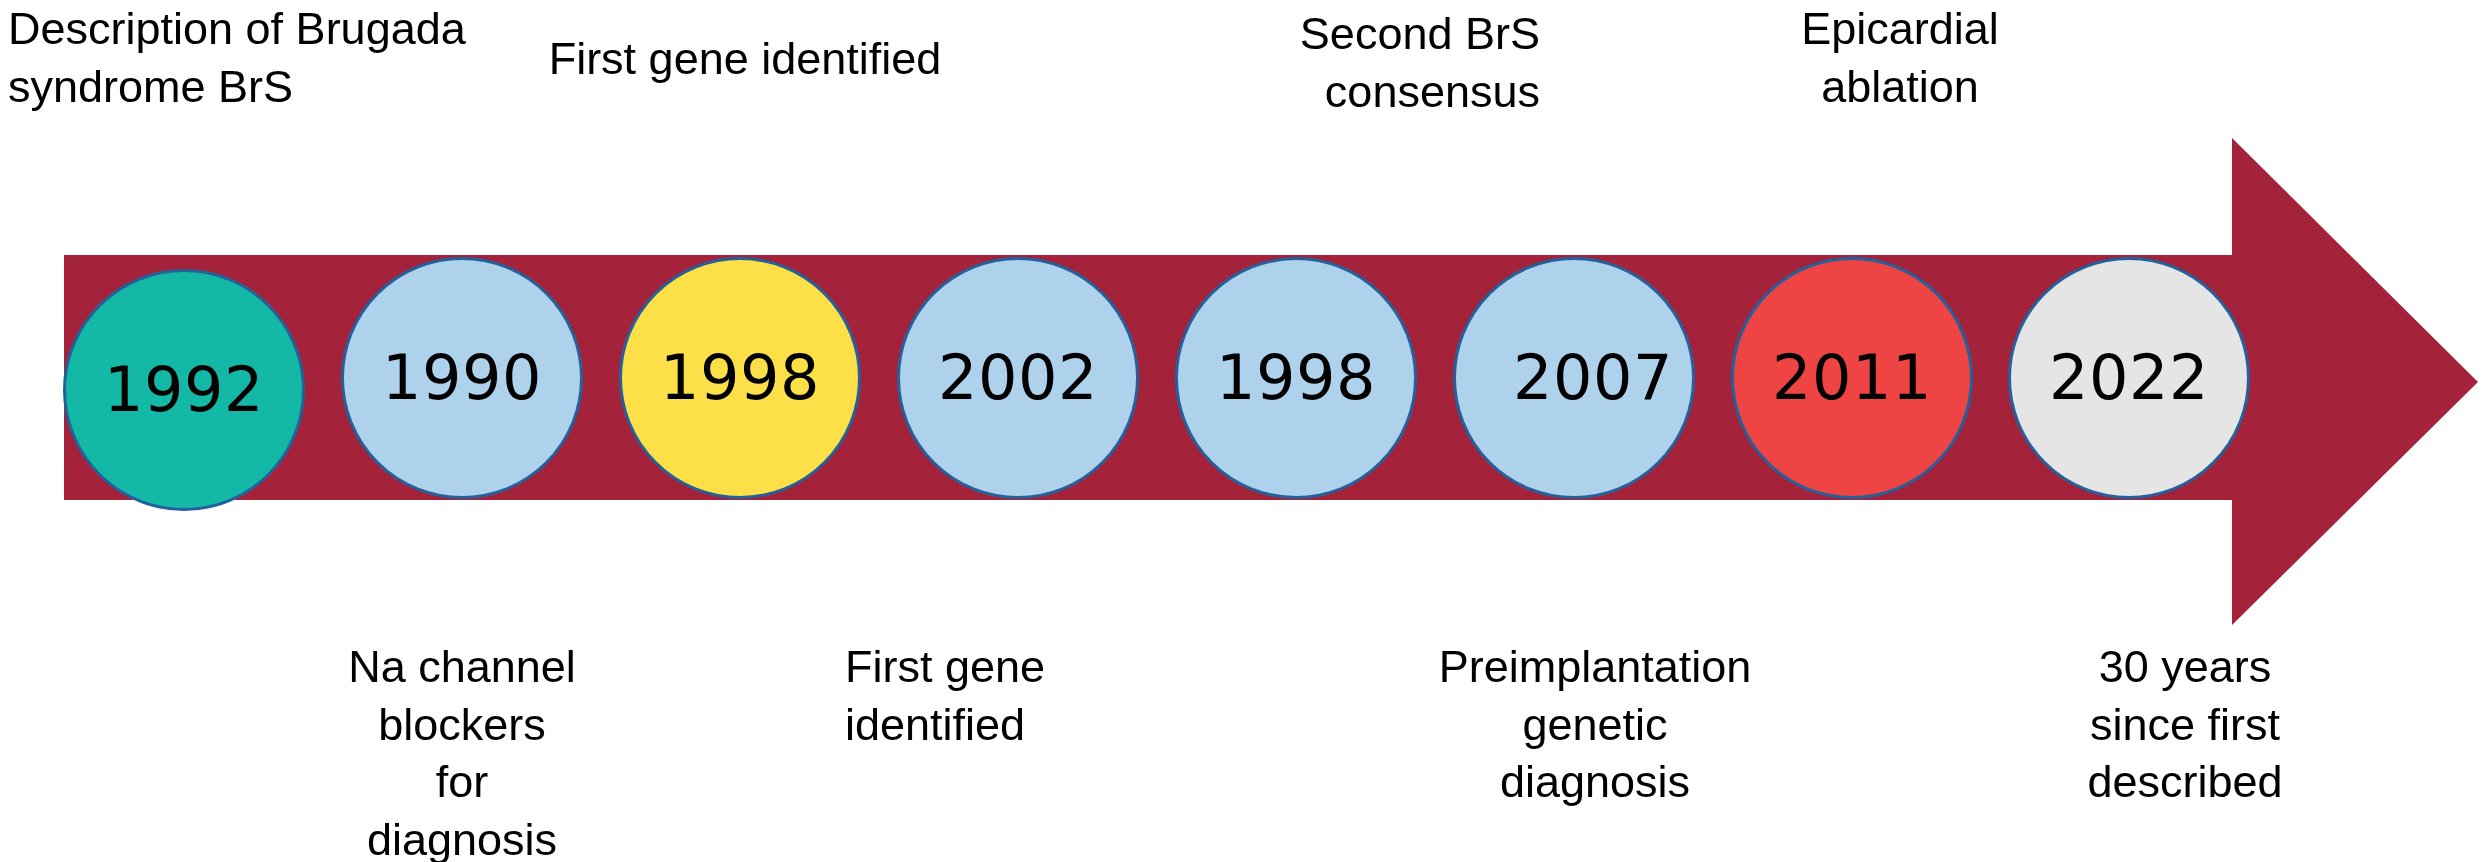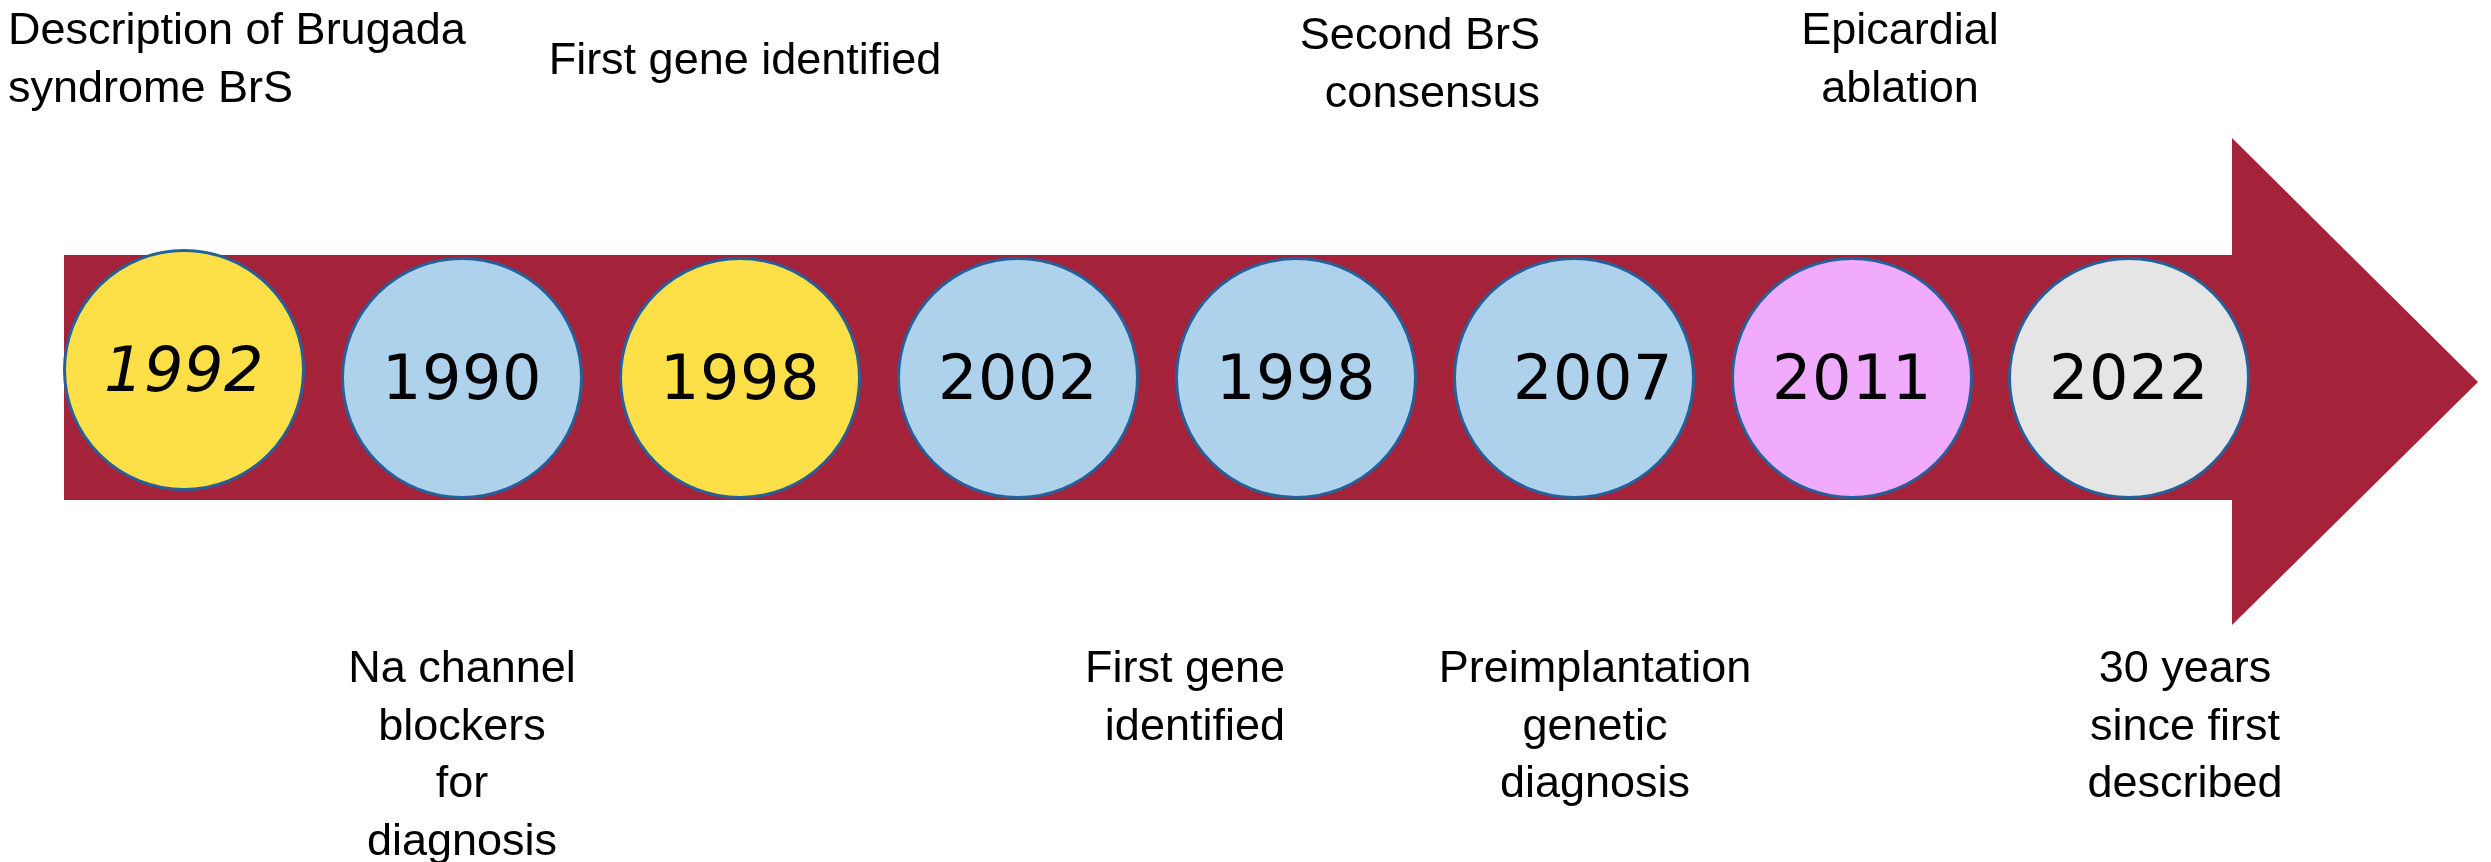--- a/index.html
+++ b/index.html
@@ -63,39 +63,39 @@
 </head>
 <body>
 
 <div id="figure">
 
   <svg id="arrow-svg" viewBox="0 0 2491 862" preserveAspectRatio="none" aria-hidden="true">
     <polygon points="64,255 2232,255 2232,138 2478,382 2232,625 2232,500 64,500" fill="#A4223A"></polygon>
   </svg>
 
   <div id="nodes-layer">
-      <div class="year-node" style="left: 63px; top: 249px; width: 242px; height: 242px; background: #fde047; border-color: rgb(36, 97, 155); font-style: italic;">
+      <div class="year-node" style="left: 63px; top: 269px; width: 242px; height: 242px; background: #14b8a6; border-color: rgb(36, 97, 155);">
         <span class="year-label" style="color: rgb(0, 0, 0);">1992</span>
       </div>
       <div class="year-node" style="left: 341px; top: 256.5px; width: 242px; height: 242px; background: rgb(175, 210, 236); border-color: rgb(36, 97, 155);">
         <span class="year-label" style="color: rgb(0, 0, 0);">1990</span>
       </div>
       <div class="year-node" style="left: 619px; top: 256.5px; width: 242px; height: 242px; background: #fde047; border-color: rgb(36, 97, 155);">
         <span class="year-label" style="color: rgb(0, 0, 0);">1998</span>
       </div>
       <div class="year-node" style="left: 897px; top: 256.5px; width: 242px; height: 242px; background: rgb(175, 210, 236); border-color: rgb(36, 97, 155);">
         <span class="year-label" style="color: rgb(0, 0, 0);">2002</span>
       </div>
       <div class="year-node" style="left: 1175px; top: 256.5px; width: 242px; height: 242px; background: rgb(175, 210, 236); border-color: rgb(36, 97, 155);">
         <span class="year-label" style="color: rgb(0, 0, 0);">1998</span>
       </div>
       <div class="year-node" style="left: 1453px; top: 256.5px; width: 242px; height: 242px; background: rgb(175, 210, 236); border-color: rgb(36, 97, 155);">
         <span class="year-label" style="color: rgb(0, 0, 0); margin-left: 38px;">2007</span>
       </div>
-      <div class="year-node" style="left: 1731px; top: 256.5px; width: 242px; height: 242px; background: #f0abfc; border-color: rgb(36, 97, 155);">
+      <div class="year-node" style="left: 1731px; top: 256.5px; width: 242px; height: 242px; background: #ef4444; border-color: rgb(36, 97, 155);">
         <span class="year-label" style="color: rgb(0, 0, 0);">2011</span>
       </div>
       <div class="year-node" style="left: 2008px; top: 256.5px; width: 242px; height: 242px; background: #e5e5e5; border-color: rgb(36, 97, 155);">
         <span class="year-label" style="color: rgb(0, 0, 0);">2022</span>
       </div>
     </div>
 
   <div id="captions-above-layer">
       <div class="caption" style="left: 8px; top: 0px; width: 470px; text-align: left;">Description of Brugada
 syndrome BrS</div>
@@ -104,21 +104,21 @@
 consensus</div>
       <div class="caption" style="left: 1690px; top: 0px; width: 420px; text-align: center;">Epicardial
 ablation</div>
     </div>
 
   <div id="captions-below-layer">
       <div class="caption" style="left: 262px; top: 638px; width: 400px; text-align: center;">Na channel
 blockers
 for
 diagnosis</div>
-      <div class="caption" style="left: 845px; top: 638px; width: 440px; text-align: right;">First gene
+      <div class="caption" style="left: 845px; top: 638px; width: 440px; text-align: left;">First gene
 identified</div>
       <div class="caption" style="left: 1370px; top: 638px; width: 450px; text-align: center;">Preimplantation
 genetic
 diagnosis</div>
       <div class="caption" style="left: 1985px; top: 638px; width: 400px; text-align: center;">30 years
 since first
 described</div>
     </div>
 
 </div>

